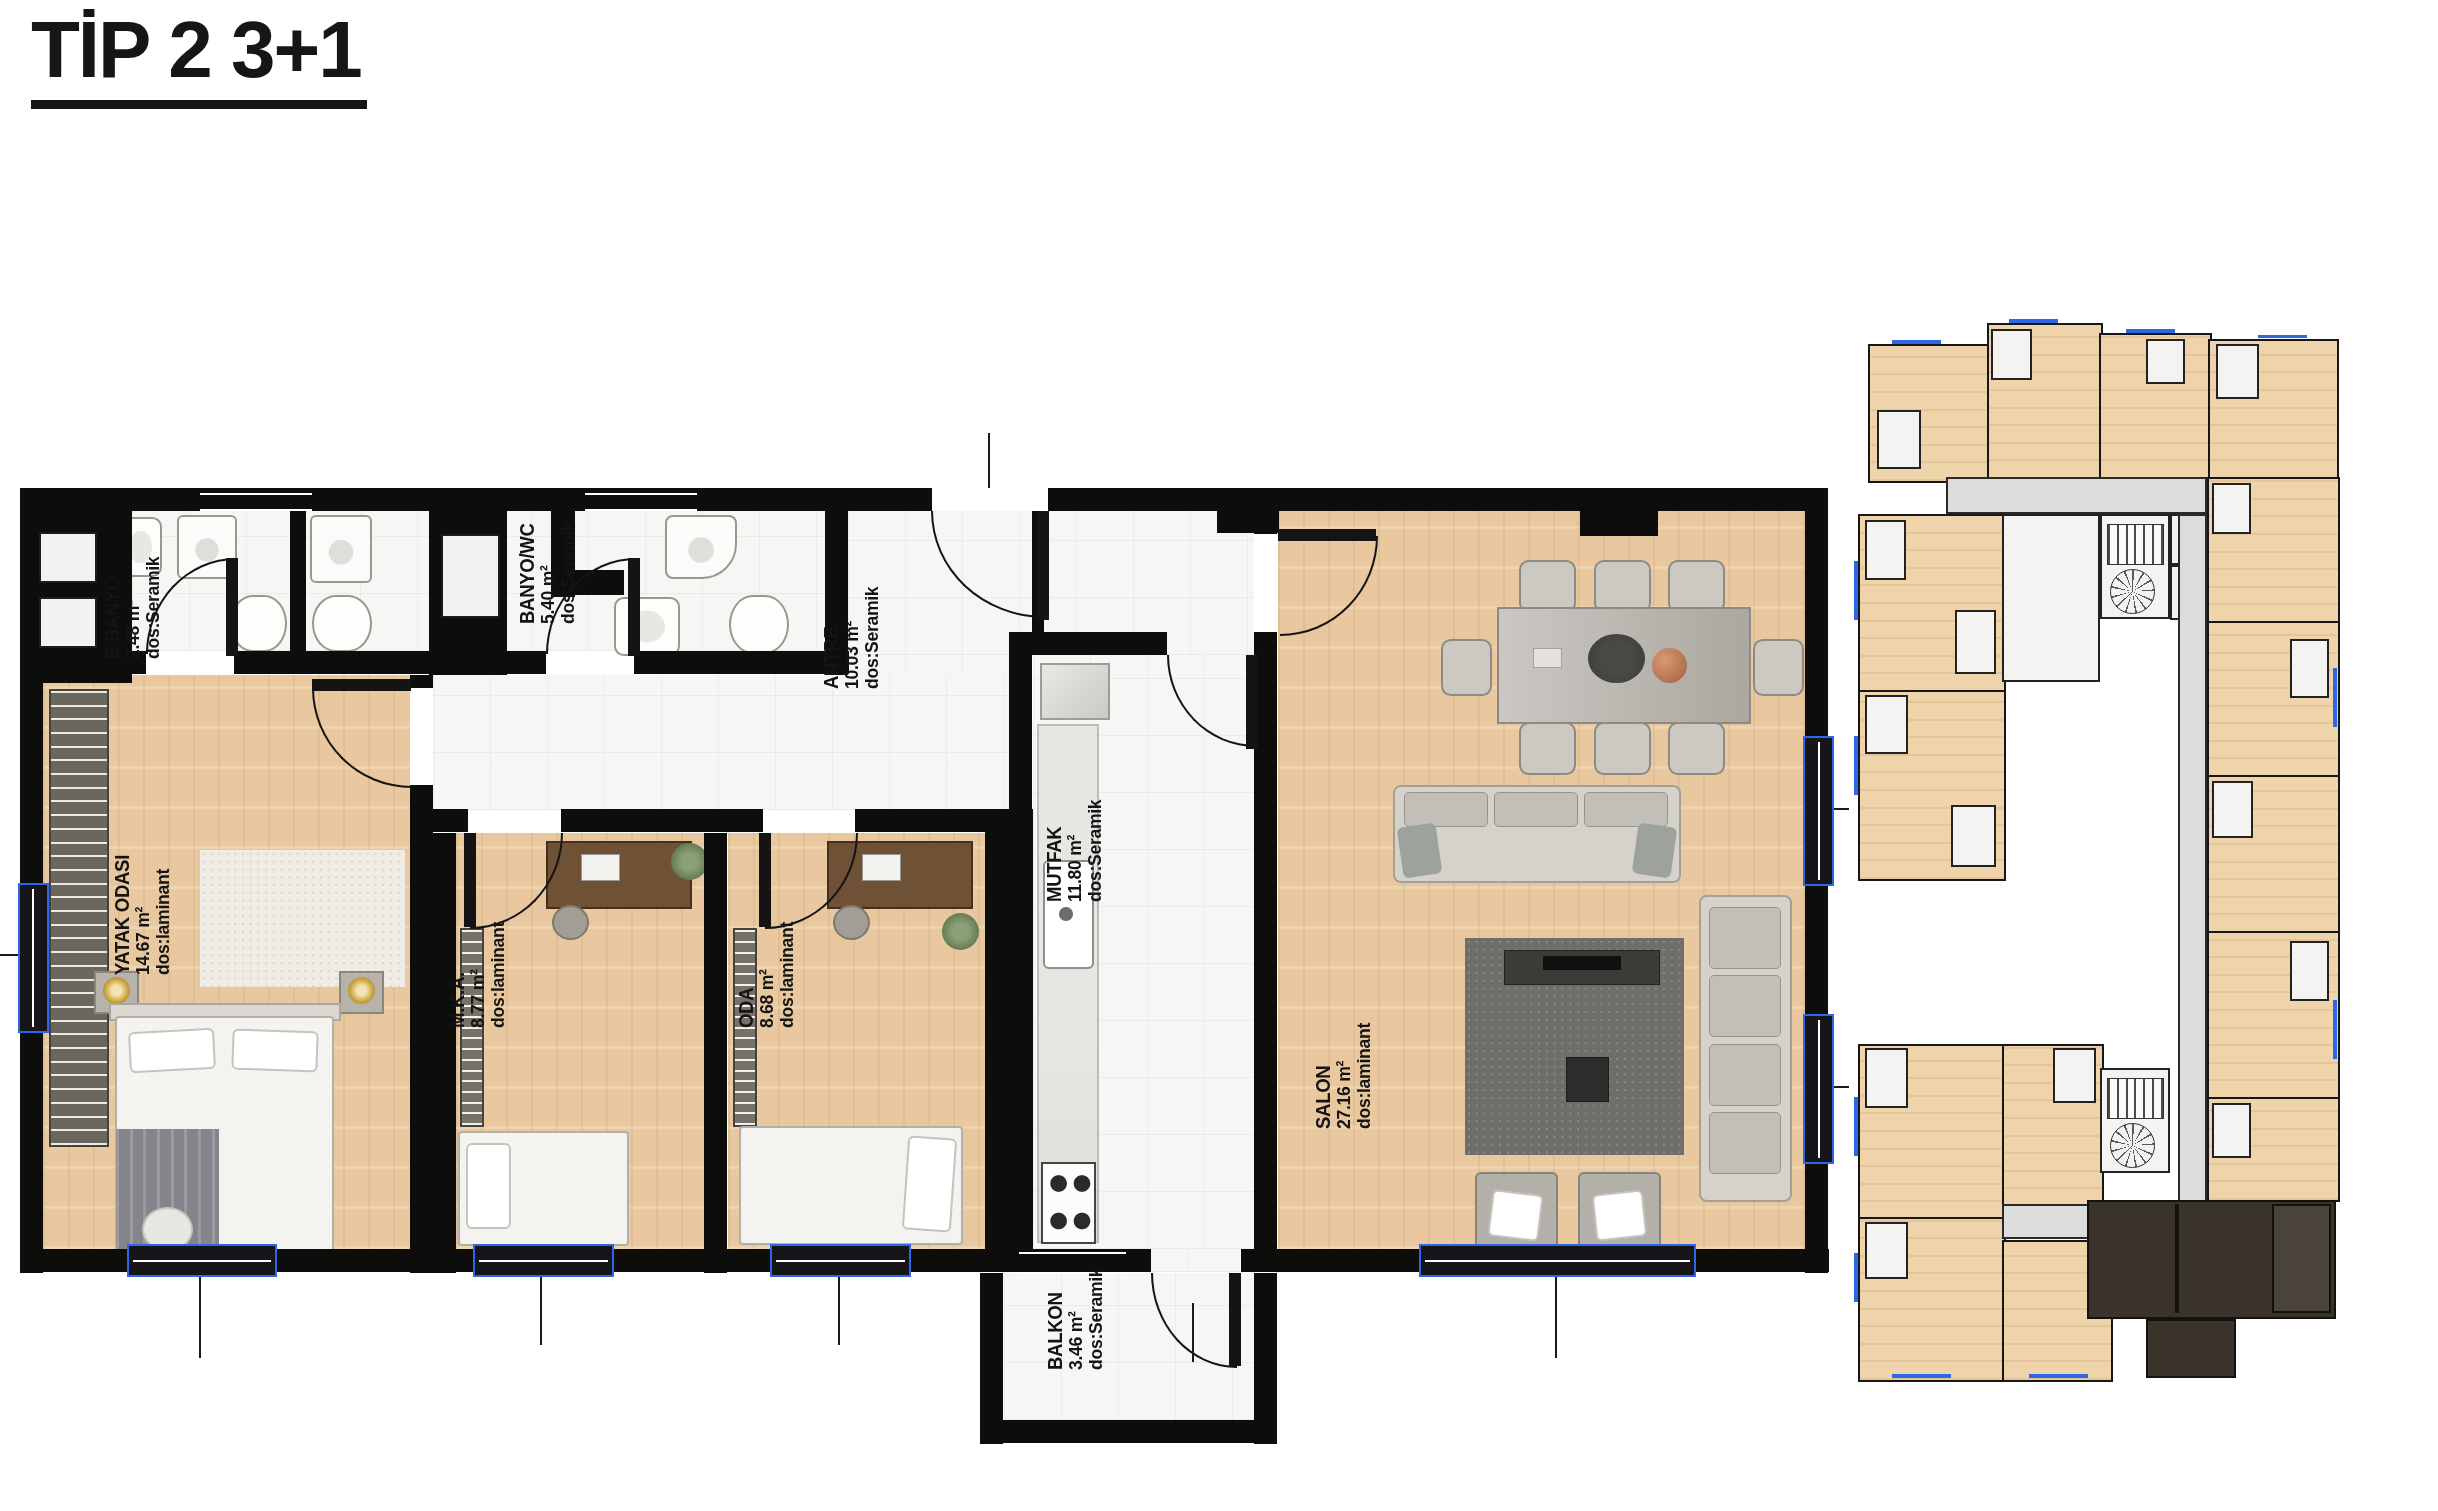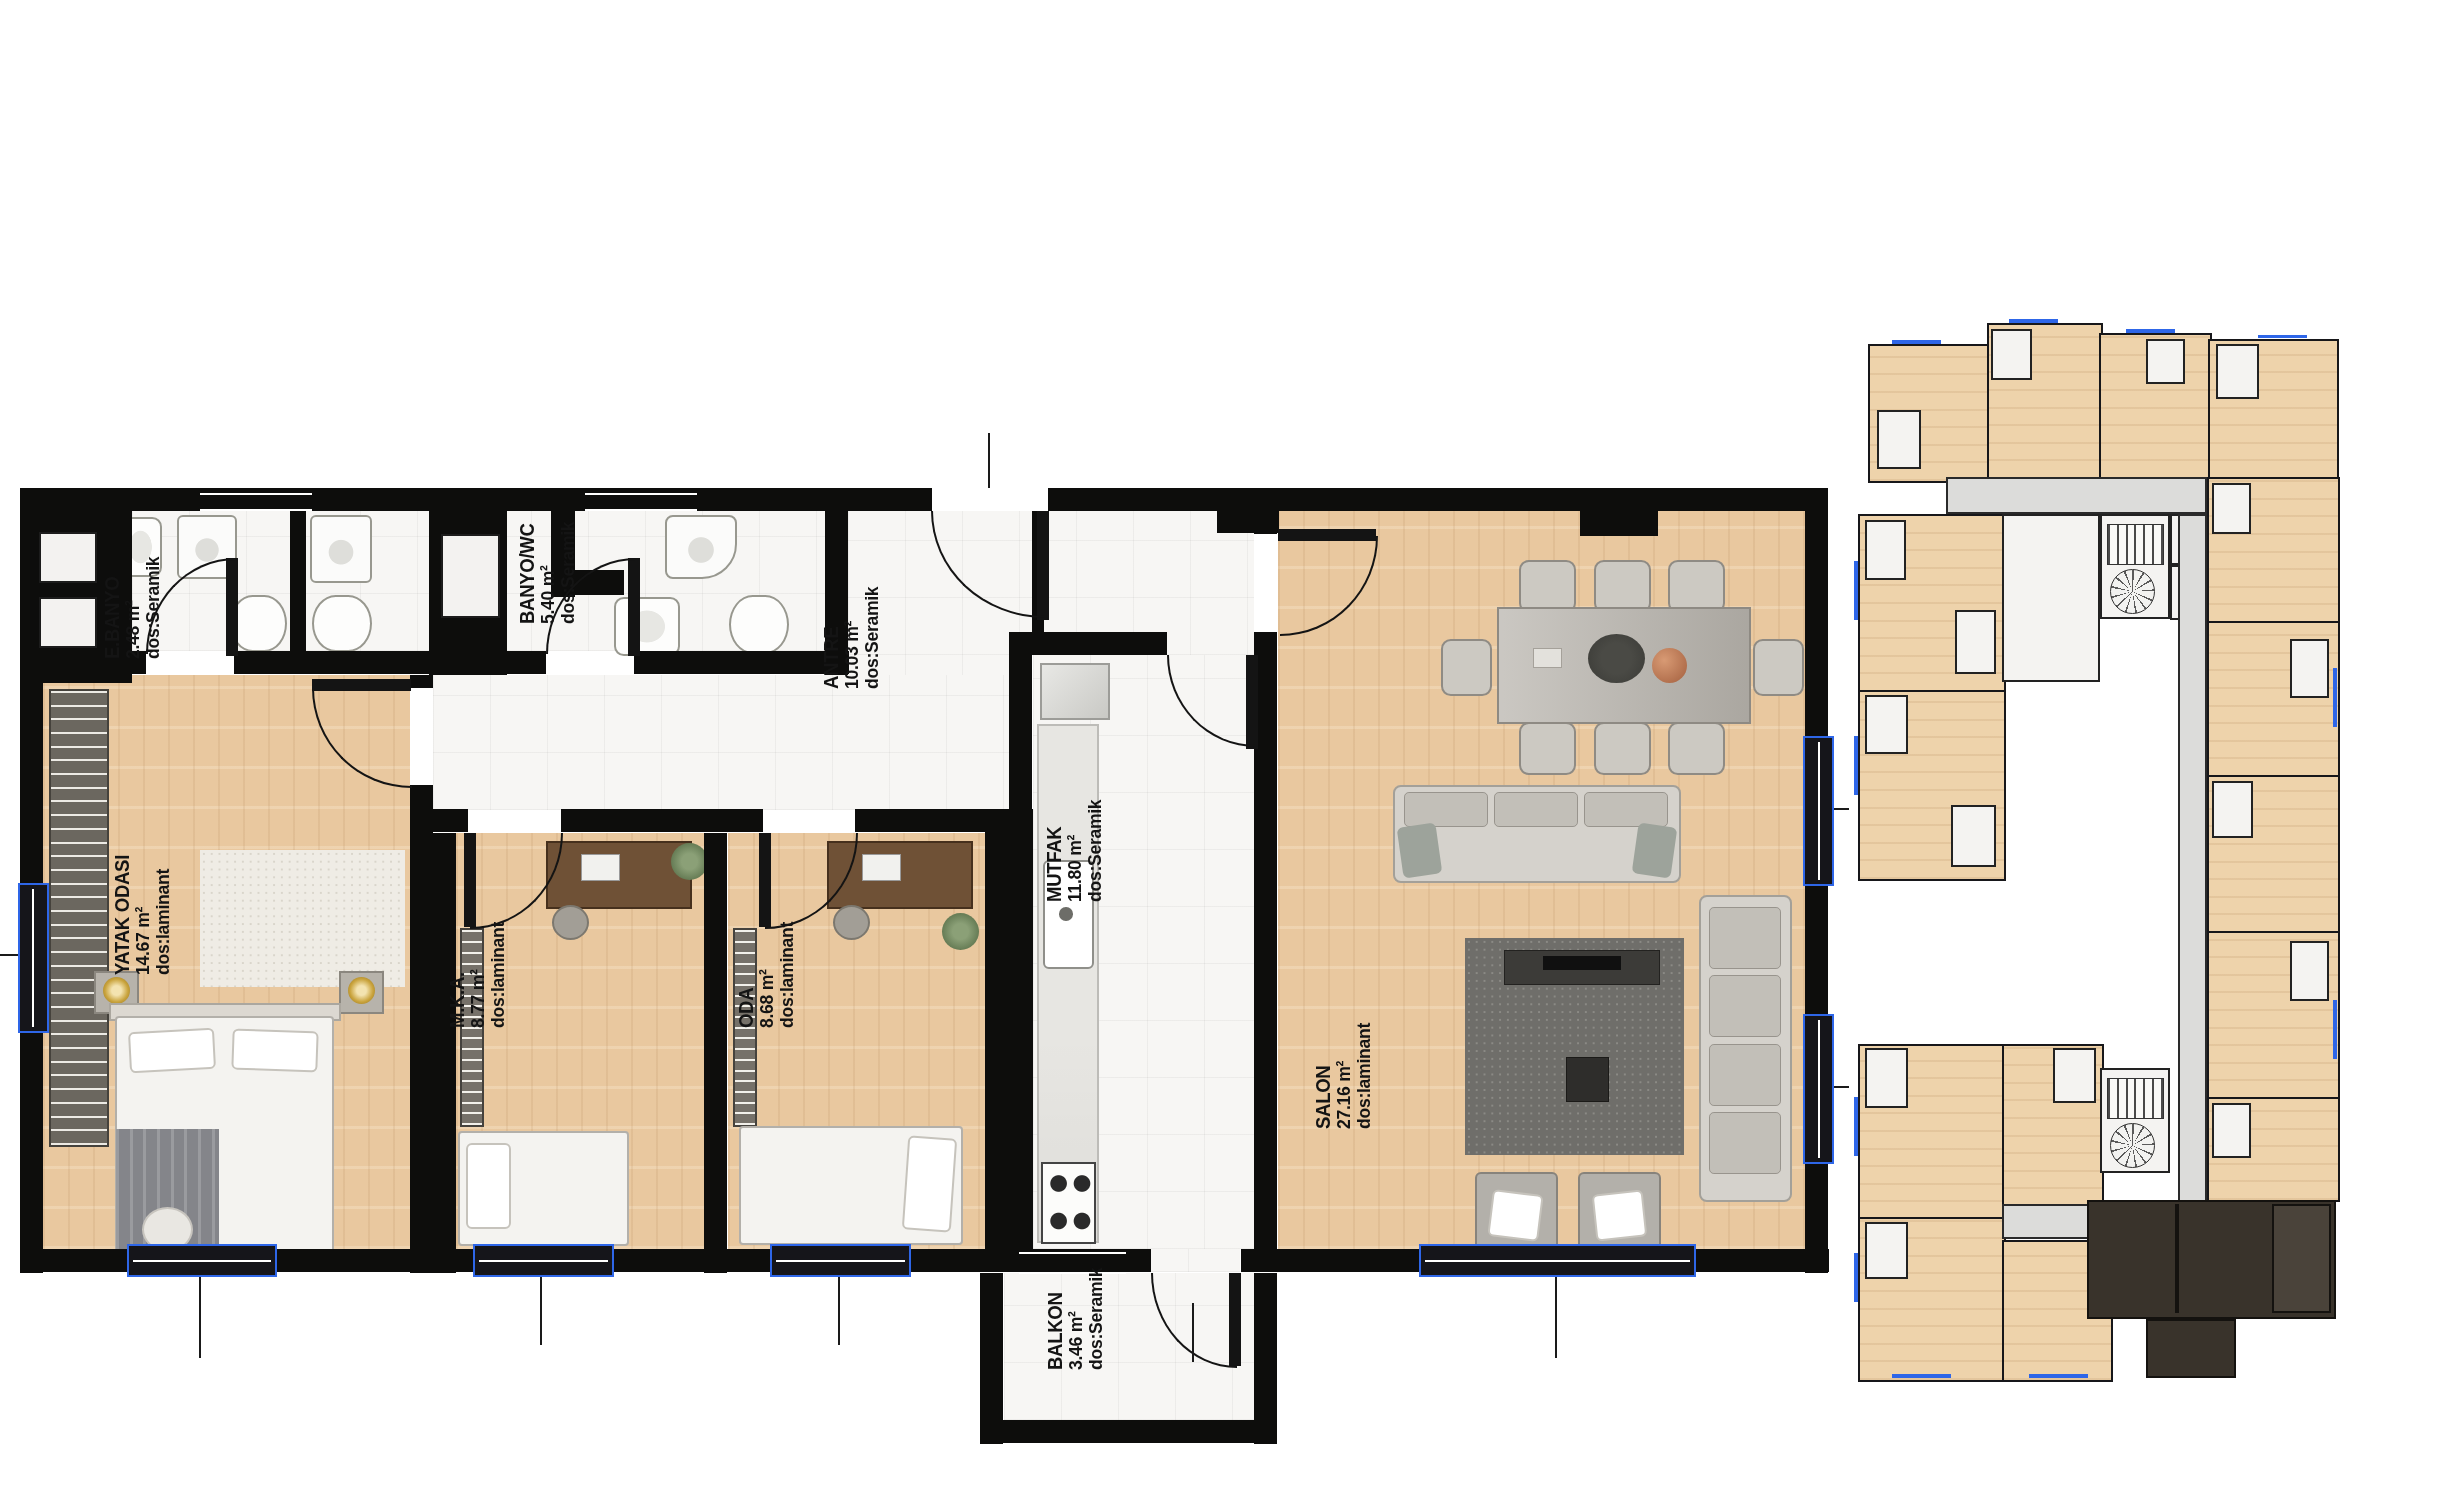--- a/index.html
+++ b/index.html
@@ -59,20 +59,21 @@
   .stairs{position:absolute;border:1px solid #333;background:#fafaf8;
           background-image:repeating-linear-gradient(90deg,#4a4a4a 0 2px,transparent 2px 8.8px);}
   .spiral{position:absolute;border:1px solid #333;border-radius:50%;
           background:repeating-conic-gradient(#5a5a5a 0 5deg,#f2f2f0 5deg 28deg);}
 </style>
 </head>
 <body>
 
 <div class="canvas">
 
+  <div class="title">TİP 2 3+1</div>
 
   <div class="tile" style="left:132px;top:511px;width:693px;height:140px;"></div>
   <div class="tile" style="left:848px;top:511px;width:406px;height:144px;"></div>
   <div class="tile" style="left:848px;top:655px;width:161px;height:154px;"></div>
   <div class="tile" style="left:433px;top:675px;width:576px;height:135px;"></div>
   <div class="tile" style="left:1033px;top:655px;width:221px;height:594px;"></div>
   <div class="tile" style="left:1004px;top:1273px;width:251px;height:147px;"></div>
   <div class="tile" style="left:1131px;top:1249px;width:109px;height:23.4px;"></div>
   <div class="wood" style="left:43px;top:675px;width:367px;height:574px;"></div>
   <div class="wood" style="left:456px;top:833px;width:248px;height:416px;"></div>

